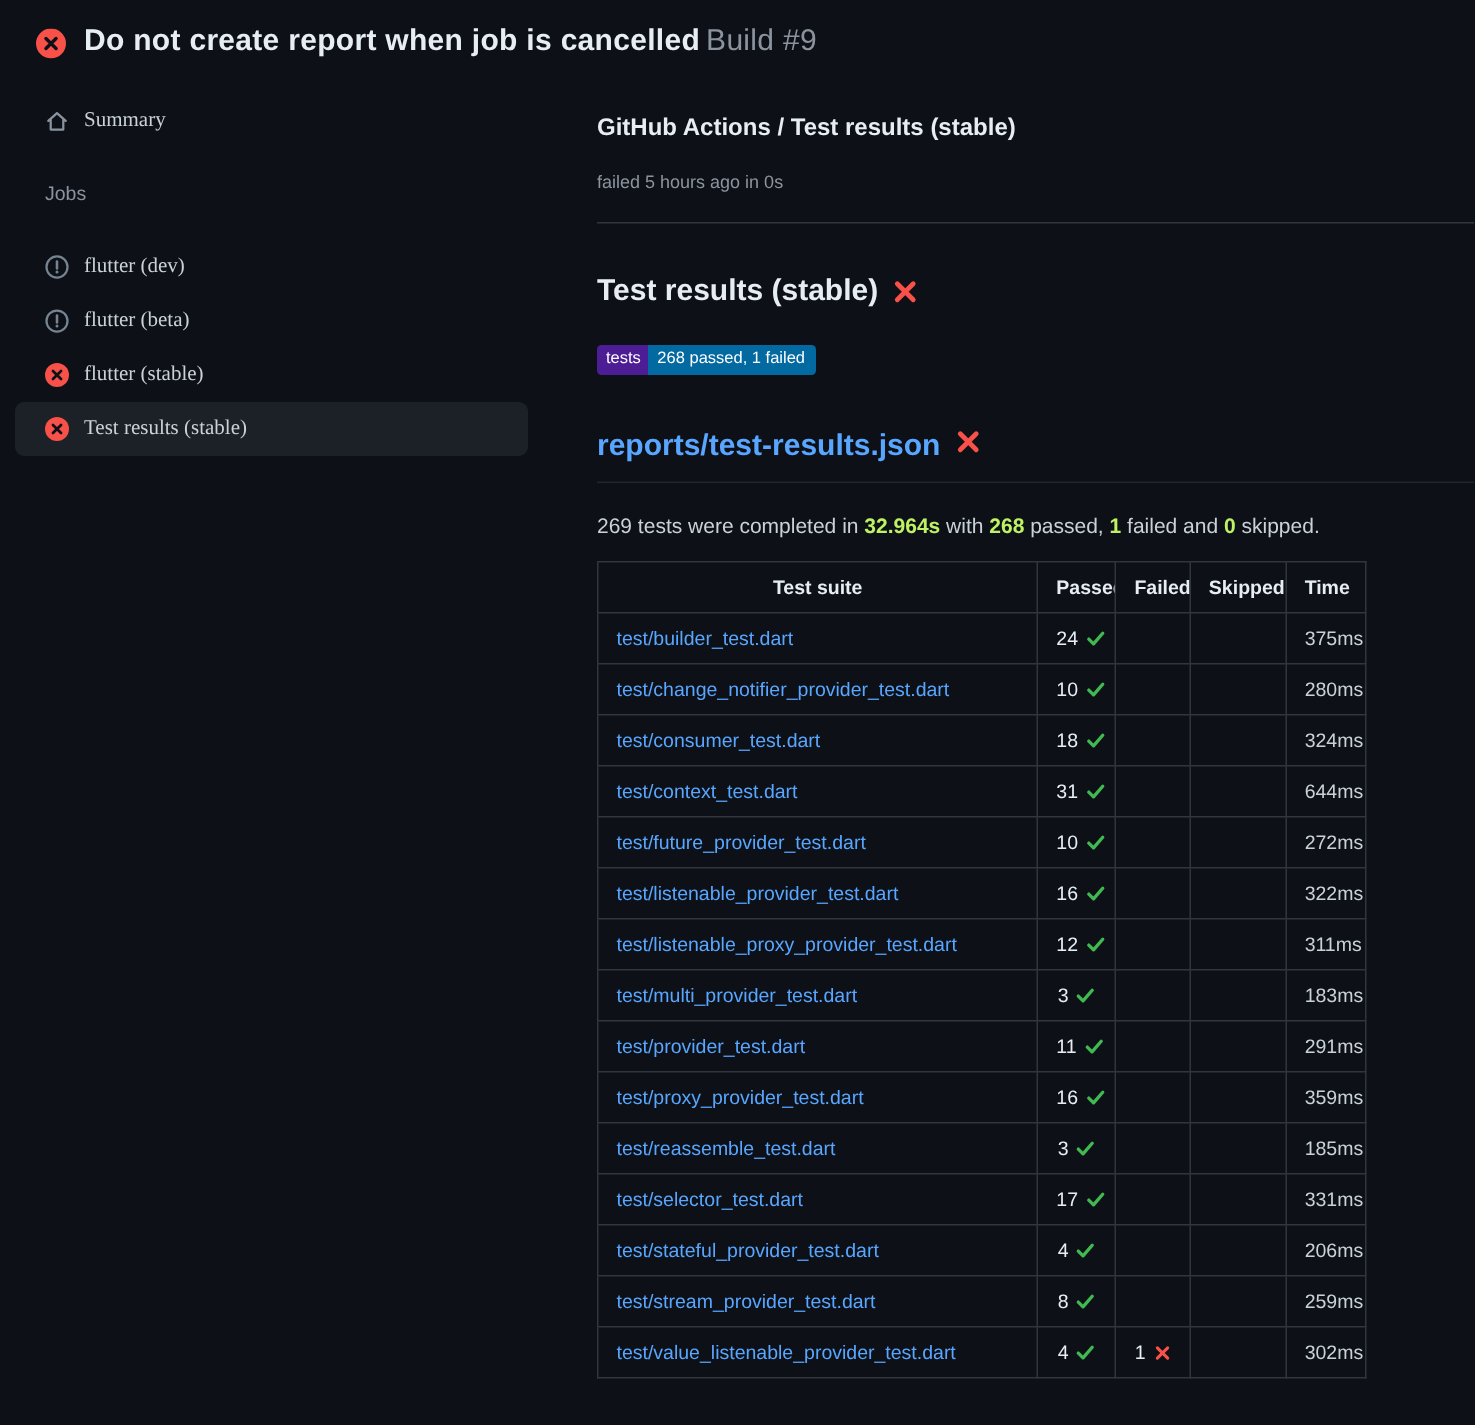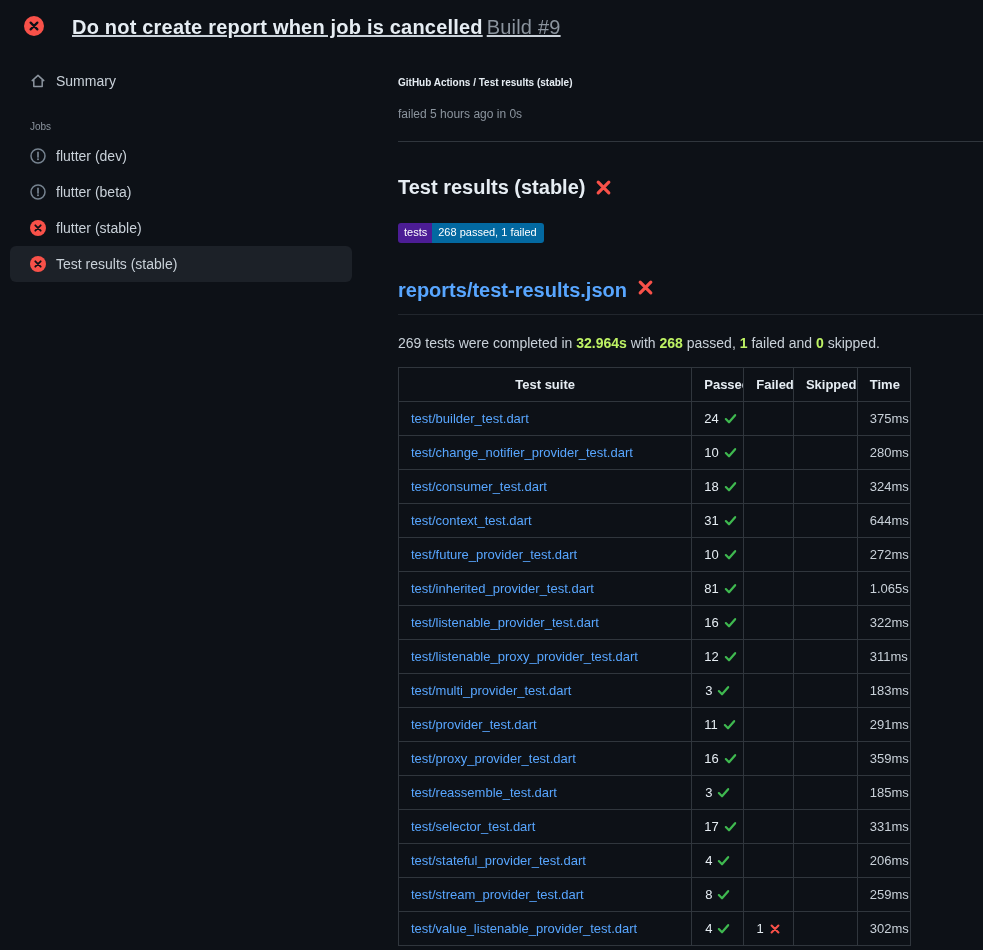--- a/index.html
+++ b/index.html
@@ -12,24 +12,23 @@
   .page {
     width: 983px;
     min-height: 950px;
     background: #0d1117;
     box-sizing: border-box;
     overflow: hidden;
   }
   
   .page-header {
     display: flex;
-    align-items: flex-start;
-    gap: 28px;
+    align-items: flex-end;
+    gap: 12px;
     padding: 16px 24px 10px 24px;
-    text-decoration: underline;
   }
   .status-icon-lg { width: 20px; height: 20px; flex: 0 0 auto; display: inline-flex; }
   .run-title {
     margin: 0;
     font-size: 20px;
     font-weight: 700;
     color: #e6edf3;
     letter-spacing: .2px;
   }
   .build-no { color: #8b949e; font-weight: 400; margin-left: 4px; }
@@ -44,37 +43,38 @@
   }
   .side-item {
     display: flex;
     align-items: center;
     gap: 10px;
     padding: 10px 12px 10px 20px;
     border-radius: 6px;
     font-size: 14px;
     color: #c9d1d9;
     cursor: pointer;
+    font-family: Liberation Serif, serif;
   }
   .side-item.selected { background: #1c2128; }
   .icon16 { width: 16px; height: 16px; flex: 0 0 auto; display: inline-flex; }
   .jobs-heading {
-    font-size: 10px;
+    font-size: 13px;
     color: #8b949e;
-    margin: 22px 0 6px 20px;
+    margin: 22px 0 24px 20px;
   }
 
   
   .content {
     flex: 1 1 auto;
     box-sizing: border-box;
     padding: 28px 32px 40px 0;
     min-width: 0;
   }
-  .crumb { font-size: 10px; font-weight: 700; color: #e6edf3; }
+  .crumb { font-size: 16px; font-weight: 700; color: #e6edf3; }
   .run-status { font-size: 12px; color: #8b949e; margin-top: 19px; }
   .divider {
     border: 0;
     border-top: 1px solid #30363d;
     margin: 20px -32px 0 0;
   }
   .section-title {
     margin: 34px 0 0 0;
     font-size: 20px;
     font-weight: 700;
@@ -316,31 +316,20 @@
     <td class="td-num passed-cell"><span class="num">10</span><span class="check-icon">
                   <svg viewBox="0 0 14 14" width="13" height="13">
                     <path d="M2 7.6 L5.4 11 L12 3.4" fill="none" stroke="#3fb950" stroke-width="2.4" stroke-linecap="round" stroke-linejoin="round"></path>
                   </svg>
                 </span></td>
     <td class="td-num failed-cell"><span class="num"></span></td>
     <td class="td-num skipped-cell"></td>
     <td class="td-time time-cell">272ms</td>
   </tr>
 
-  <tr>
-    <td class="td-suite"><a class="suite-link">test/inherited_provider_test.dart</a></td>
-    <td class="td-num passed-cell"><span class="num">81</span><span class="check-icon">
-                  <svg viewBox="0 0 14 14" width="13" height="13">
-                    <path d="M2 7.6 L5.4 11 L12 3.4" fill="none" stroke="#3fb950" stroke-width="2.4" stroke-linecap="round" stroke-linejoin="round"></path>
-                  </svg>
-                </span></td>
-    <td class="td-num failed-cell"><span class="num"></span></td>
-    <td class="td-num skipped-cell"></td>
-    <td class="td-time time-cell">1.065s</td>
-  </tr>
 
   <tr>
     <td class="td-suite"><a class="suite-link">test/listenable_provider_test.dart</a></td>
     <td class="td-num passed-cell"><span class="num">16</span><span class="check-icon">
                   <svg viewBox="0 0 14 14" width="13" height="13">
                     <path d="M2 7.6 L5.4 11 L12 3.4" fill="none" stroke="#3fb950" stroke-width="2.4" stroke-linecap="round" stroke-linejoin="round"></path>
                   </svg>
                 </span></td>
     <td class="td-num failed-cell"><span class="num"></span></td>
     <td class="td-num skipped-cell"></td>

